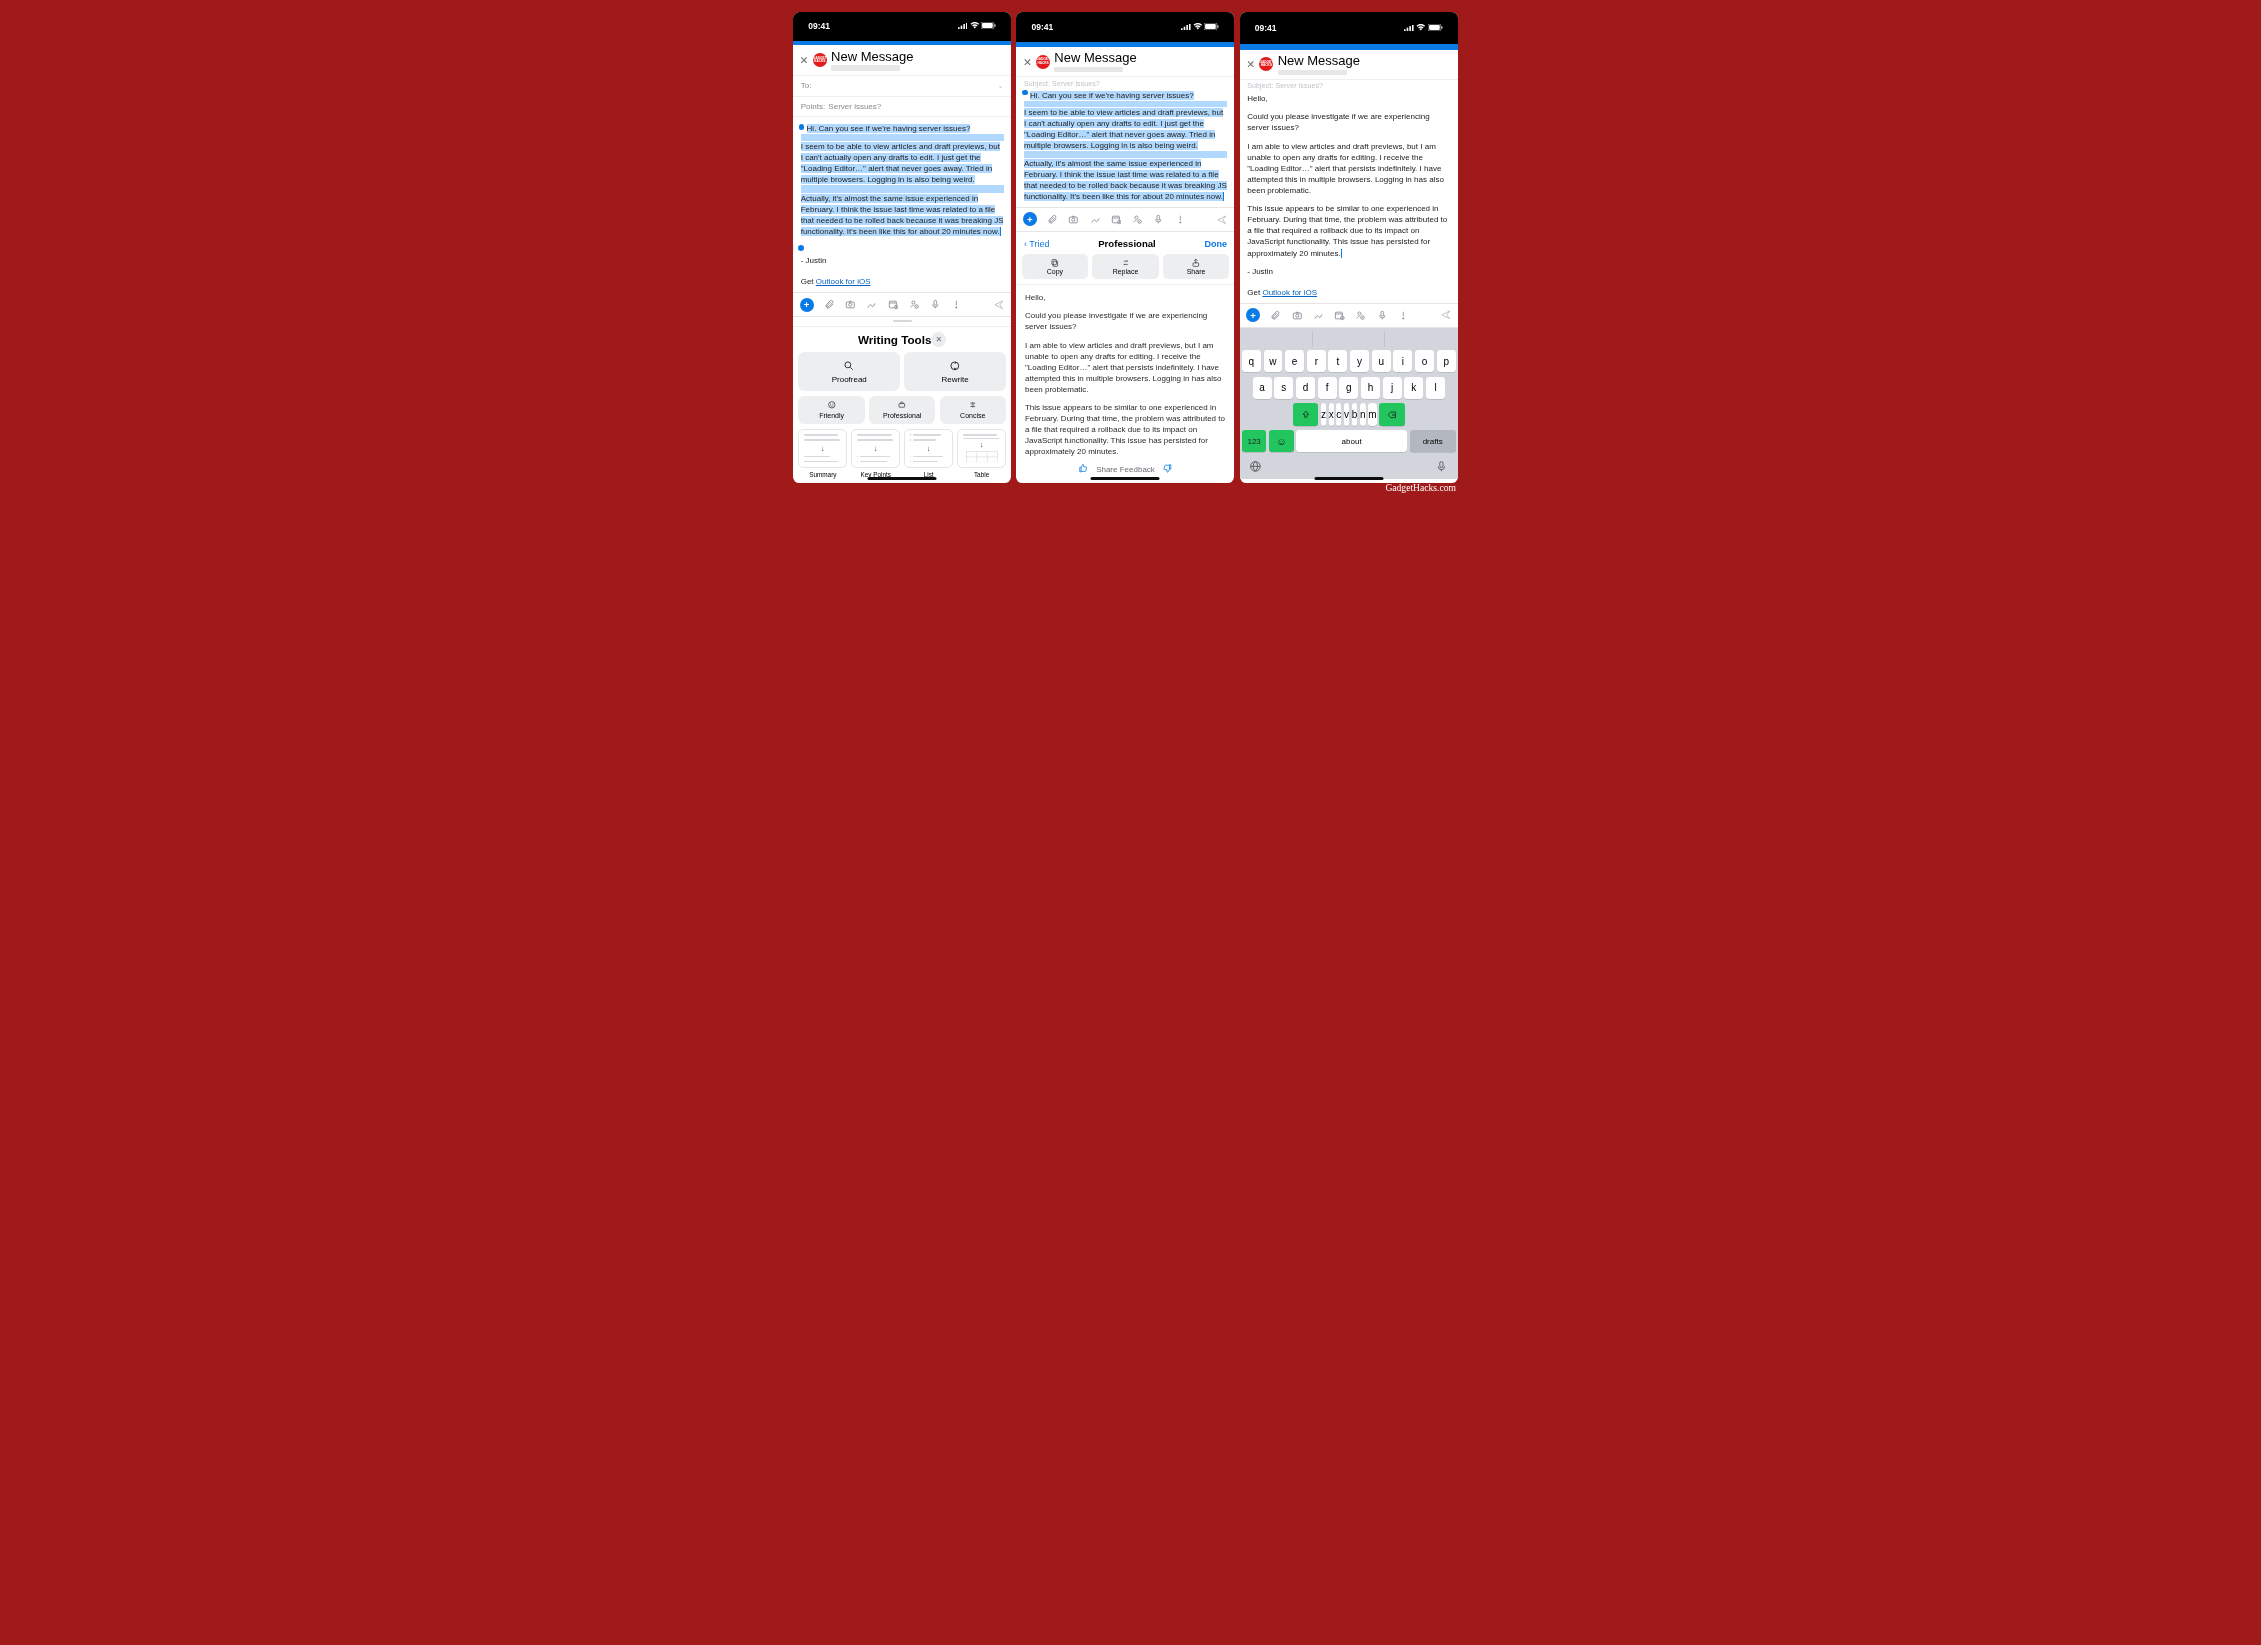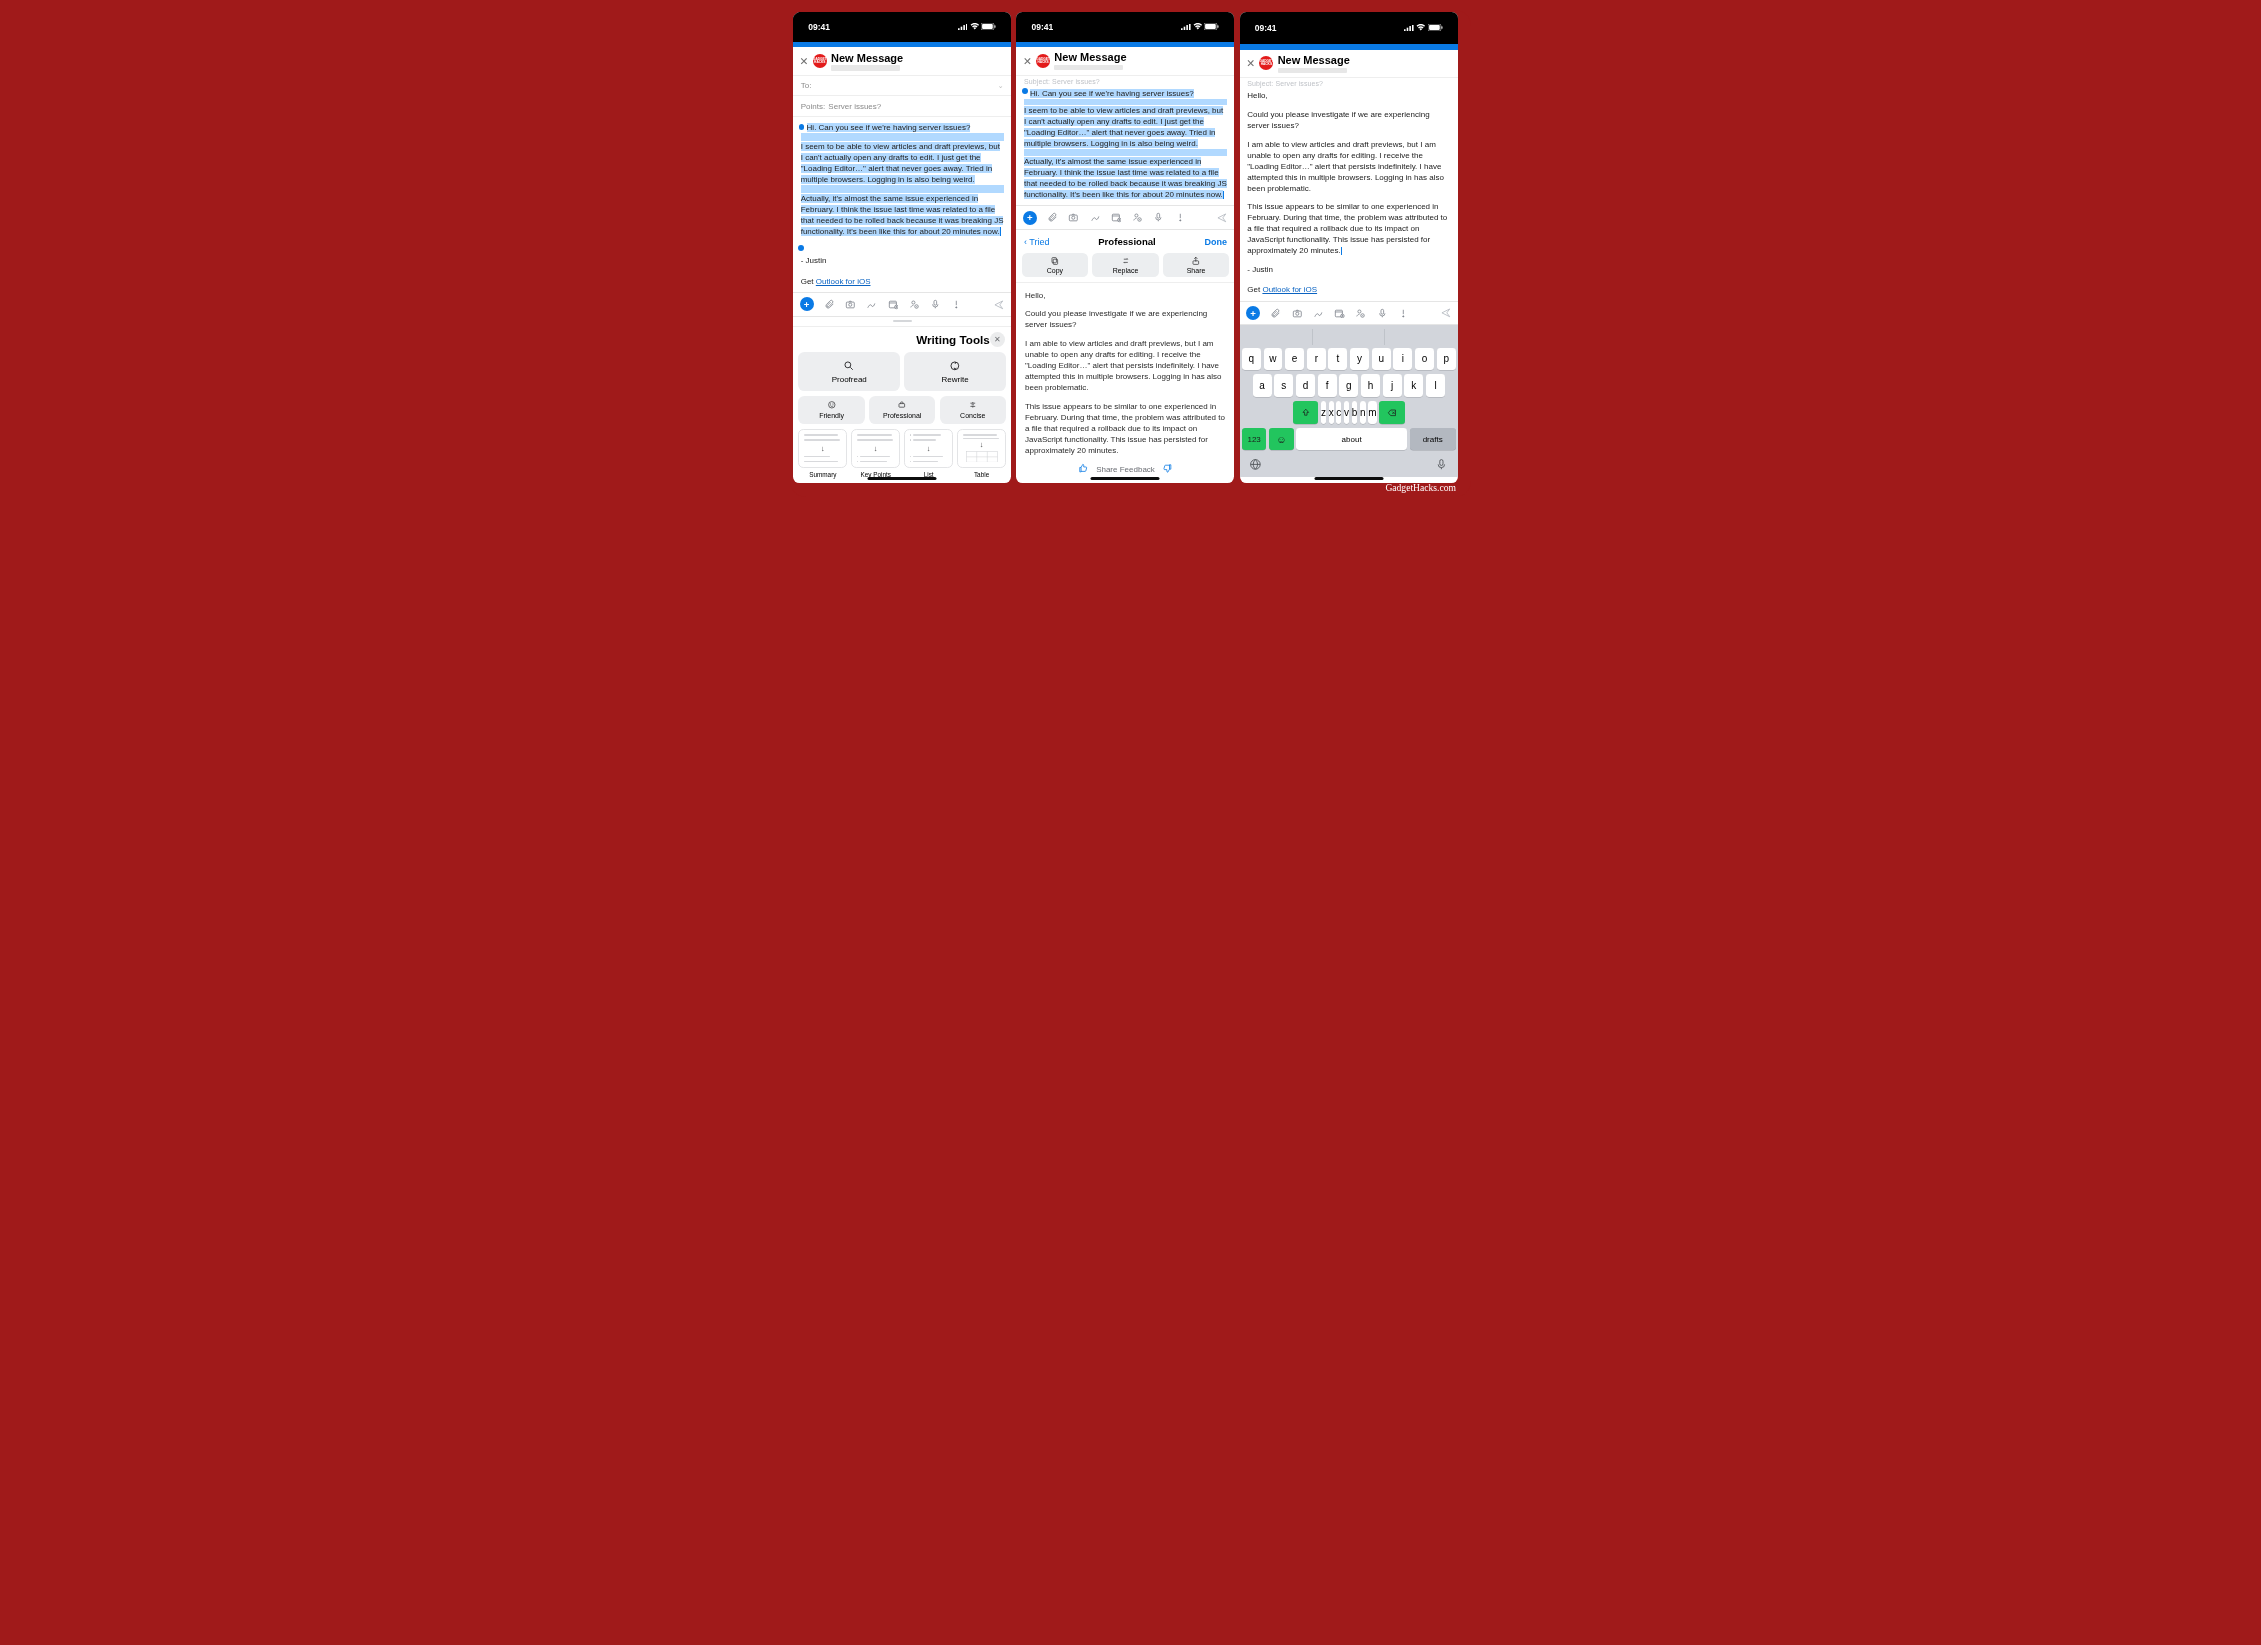--- a/index.html
+++ b/index.html
@@ -33,21 +33,21 @@
   .status-icons { display:flex; gap:2.1px; align-items:center; }
   .bluebar { height:5.3px; background:#0a7ae5; }
   .compose-header {
     display:flex; align-items:center; gap:4.3px; padding:4.3px 6.4px;
     border-bottom:0.5px solid #eee;
   }
   .close-x { color:#707070; font-size:10.6px; }
   .logo { width:14px; height:14px; border-radius:50%; background:#e31b1b; color:#fff;
     display:flex; align-items:center; justify-content:center; font-size:3.2px; line-height:3.2px; font-weight:700; text-align:center; }
   .head-texts { display:flex; flex-direction:column; line-height:1.1;}
-  .head-title { font-weight:700; font-size:11px;}
+  .head-title { font-weight:400; font-size:13px;}
   .head-sub { width:69px; height:5.3px; background:#e7e7e7; border-radius:1.1px; margin-top:1.6px;}
   .row { padding:5.3px 7.5px; border-bottom:0.5px solid #eee; display:flex; align-items:center; gap:3.2px;}
   .label { color:#8a8a8a; font-size:8px;}
   .value { font-size:8px; color:#8a8a8a;}
   .chev { margin-left:auto; color:#c1c1c1;}
   .body-area { padding:5.3px 7.5px; font-size:8px; line-height:1.38; color:#212121; flex:0 0 auto;}
   .sel { background:#b1d9ff; }
   .caret { display:inline-block; width:0; height:8.5px; border-right:1.1px solid #0a7ae5; vertical-align:middle;}
   .sel-handle { display:inline-block; width:5.9px; height:5.9px; background:#0a7ae5; border-radius:50%; vertical-align:middle;}
   .p { margin-bottom:7.5px; }
@@ -57,21 +57,21 @@
     display:flex; align-items:center; gap:9.6px; padding:4.3px 6.4px;
     border-top:0.5px solid #e5e5e5; border-bottom:0.5px solid #e5e5e5;
     color:#7a7f88;
   }
   .plus-btn { width:14px; height:14px; border-radius:50%; background:#0a7ae5; color:#fff; display:flex; align-items:center; justify-content:center; font-weight:700; font-size:9.6px;}
   .tb-ic { width:11.7px; height:11.7px; display:flex; align-items:center; justify-content:center; }
   .send-ic { margin-left:auto; }
   .grabber { width:19px; height:2.7px; background:#d5d7da; border-radius:1.6px; margin:3.2px auto;}
   
   .panel { padding:3.2px 5.3px 5.3px 5.3px; border-top:0.5px solid #eee;}
-  .panel-head { display:flex; align-items:center; justify-content:flex-end; padding:2.1px 1.1px 5.3px 1.1px;}
+  .panel-head { display:flex; align-items:center; justify-content:center; padding:2.1px 1.1px 5.3px 1.1px;}
   .panel-title { font-weight:700; font-size:11.7px;}
   .round-x { width:15px; height:15px; background:#ebeced; border-radius:50%; display:flex; align-items:center; justify-content:center; color:#6d6f73; font-size:8px;}
   .btn-row { display:flex; gap:4.3px;}
   .big-btn { flex:1; background:#edeef0; border-radius:6.4px; height:39px; display:flex; flex-direction:column; align-items:center; justify-content:center; gap:3.2px; font-size:8px;}
   .big-btn svg { width:11.7px; height:11.7px;}
   .small-btn-row { display:flex; gap:4.3px; margin-top:4.3px;}
   .small-btn { flex:1; background:#edeef0; border-radius:6.4px; height:28px; display:flex; flex-direction:column; align-items:center; justify-content:center; gap:1.6px; font-size:7px;}
   .small-btn svg { width:9.6px; height:9.6px;}
   .card-row { display:flex; gap:4.3px; margin-top:5.3px;}
   .card-wrap { flex:1; display:flex; flex-direction:column; align-items:center; gap:3.2px;}

